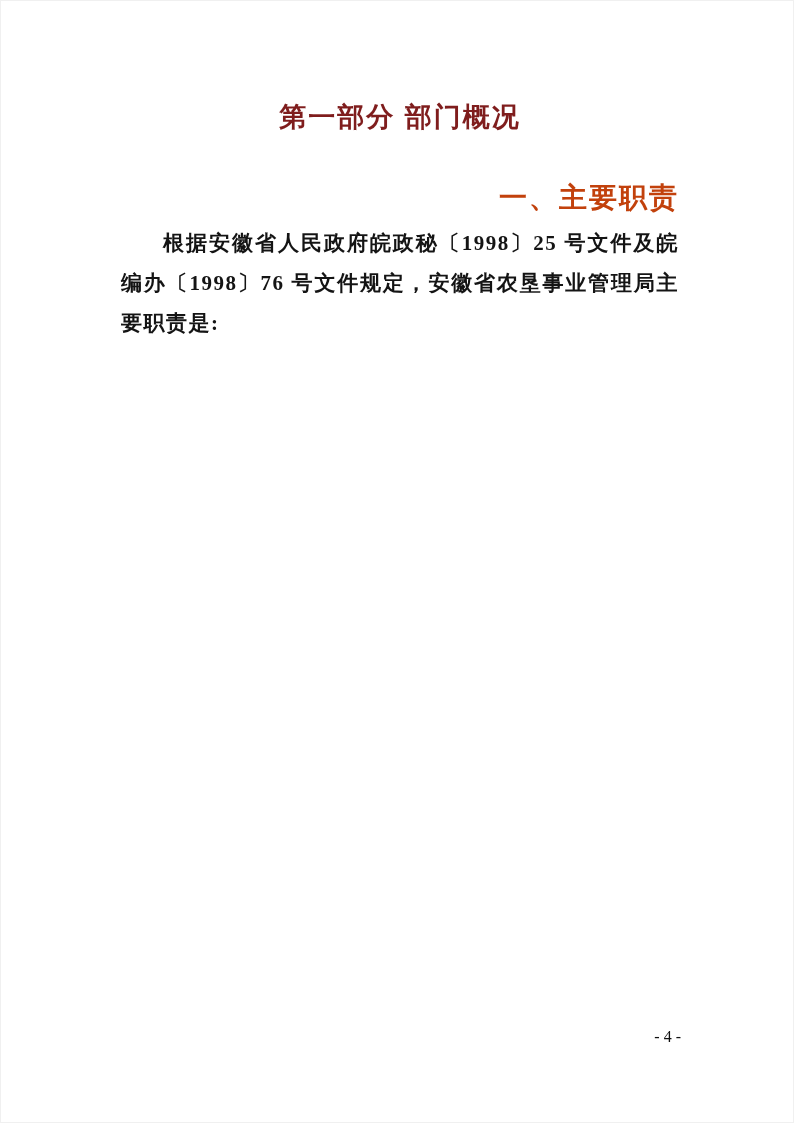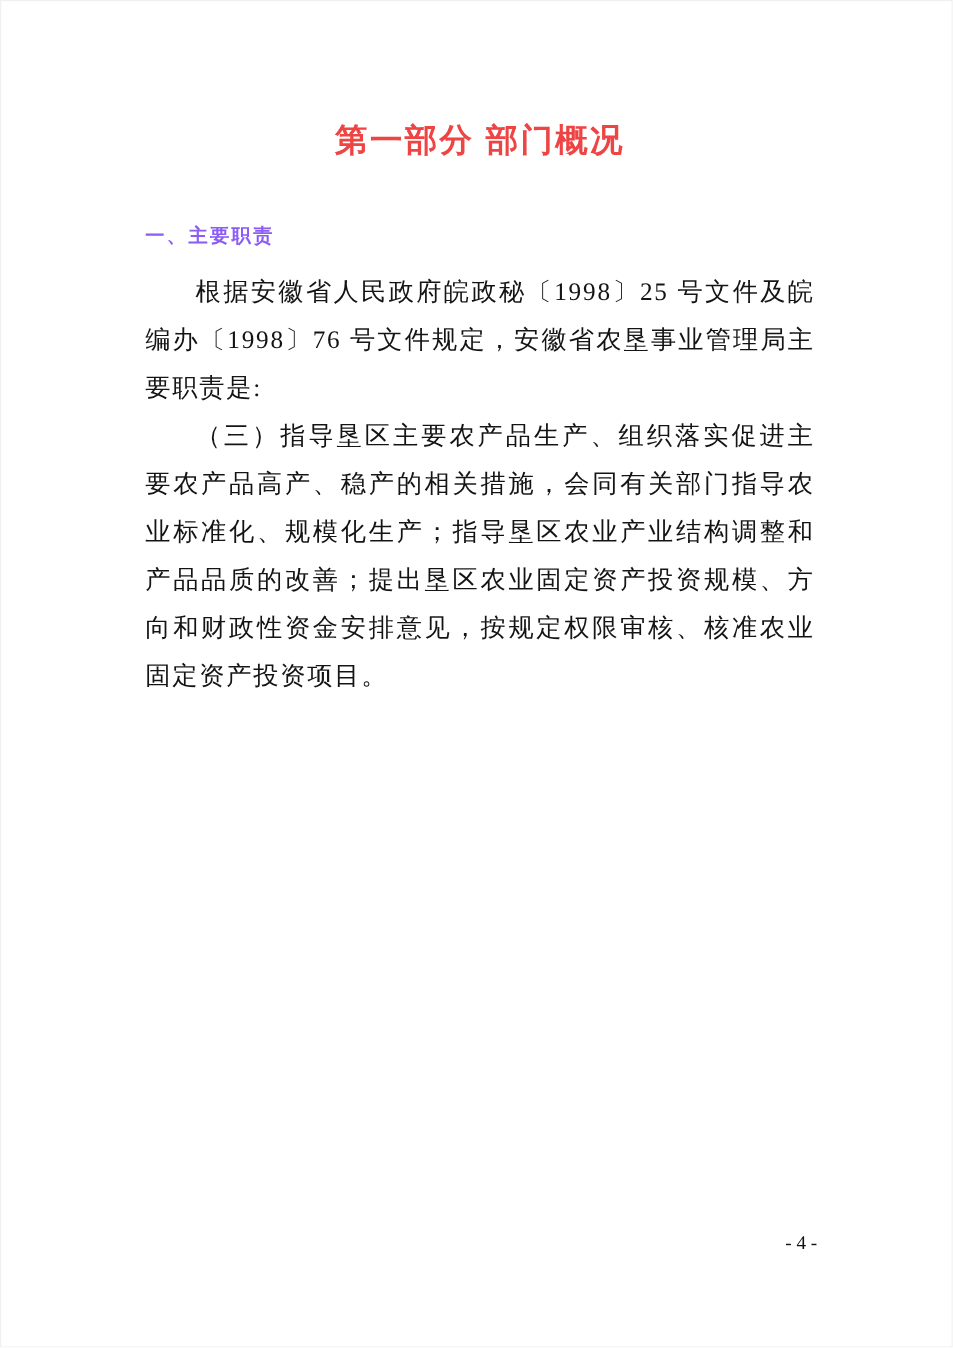--- a/index.html
+++ b/index.html
@@ -25,33 +25,35 @@
     width: 558px;
   }
   .doc-title {
     margin: 0;
     text-align: center;
     font-family: "Liberation Sans", "DejaVu Sans", sans-serif;
     font-weight: bold;
     font-size: 27px;
     line-height: 36px;
     letter-spacing: 2px;
-    color: #ef4444;
+    color: #7f1d1d;
   }
   .section-heading {
     margin: 50px 0 0 0;
     font-family: "Liberation Sans", "DejaVu Sans", sans-serif;
     font-weight: bold;
-    font-size: 16px;
+    font-size: 28px;
     line-height: 26px;
     letter-spacing: 2px;
-    color: #8b5cf6;
+    color: #c2410c;
+    text-align: right;
   }
   .body-text {
     margin: 12px 0 0 0;
+    font-weight: bold;
   }
   .body-text p {
     margin: 0;
     font-family: "Liberation Serif", "DejaVu Serif", serif;
     font-size: 21px;
     line-height: 40px;
     letter-spacing: 1.5px;
     text-align: justify;
     text-justify: inter-character;
     text-indent: 2em;
@@ -71,18 +73,17 @@
 <body>
 
 <div class="page">
   <div class="content">
     <h1 class="doc-title">第一部分 部门概况</h1>
 
     <h2 class="section-heading">一、主要职责</h2>
 
     <div class="body-text">
       <p>根据安徽省人民政府皖政秘〔1998〕25 号文件及皖编办〔1998〕76 号文件规定，安徽省农垦事业管理局主要职责是:</p>
-      <p>（三）指导垦区主要农产品生产、组织落实促进主要农产品高产、稳产的相关措施，会同有关部门指导农业标准化、规模化生产；指导垦区农业产业结构调整和产品品质的改善；提出垦区农业固定资产投资规模、方向和财政性资金安排意见，按规定权限审核、核准农业固定资产投资项目。</p>
     </div>
   </div>
 
   <div class="page-number">- 4 -</div>
 </div>
 
 </body></html>

